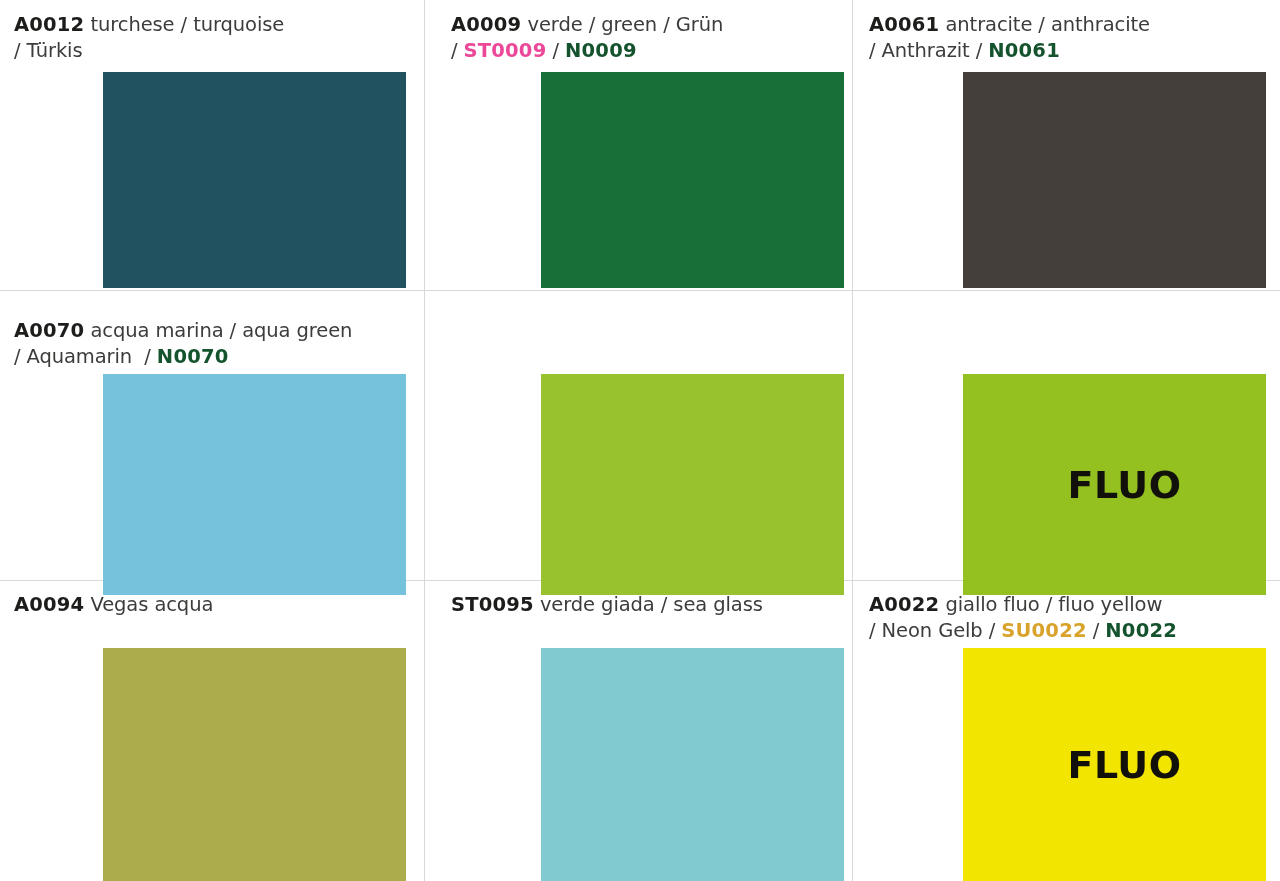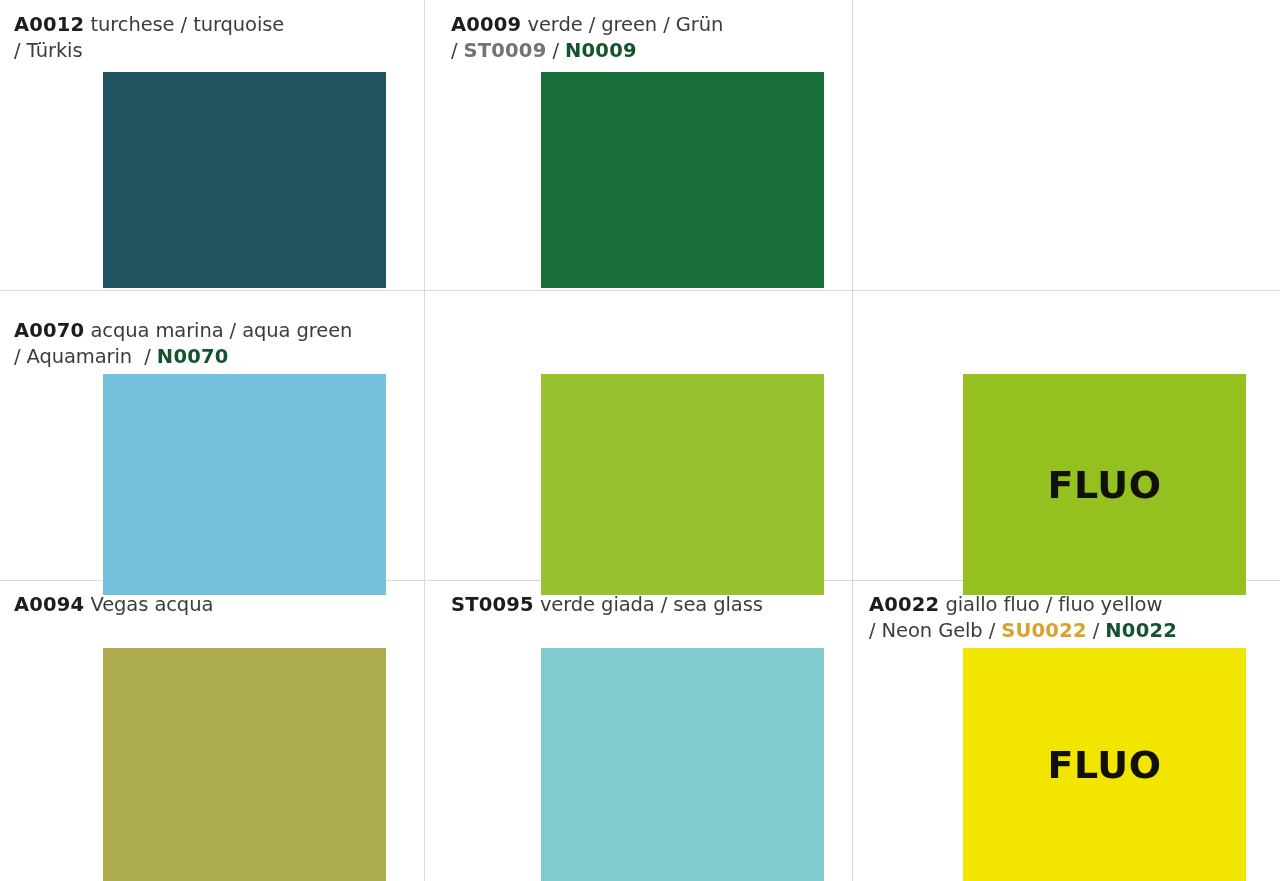--- a/index.html
+++ b/index.html
@@ -54,33 +54,34 @@
     color: #1d1d1b;
     letter-spacing: 0.2px;
   }
   .label .name {
     color: #3c3c3b;
   }
   .label .alt {
     font-weight: bold;
     letter-spacing: 0.2px;
   }
-  .alt-st { color: #737373; }
+  .alt-st { color: #ec4899; }
   .alt-n  { color: #14532d; }
   .alt-su { color: #d9a32b; }
   .label .sep { color: #3c3c3b; font-weight: normal; }
 
   
   .swatch {
     position: absolute;
     left: 103px;
     width: 283px;
     display: flex;
     align-items: center;
     justify-content: center;
+    padding-left: 20px;
   }
   .col-1 .swatch { left: 103px; }
   .col-2 .swatch { left: 107px; }
 
   .row-0 .swatch { top: 72px;  height: 216px; }
   .row-1 .swatch { top: 68px;  height: 221px; }
   .row-2 .swatch { top: 68px;  height: 233px; }
 
   .swatch .fluo-text {
     font-family: "DejaVu Sans", "Liberation Sans", sans-serif;
@@ -130,20 +131,27 @@
   </div>
 
   <div class="cell col-1 row-0">
     <div class="label"><span class="code">A0009</span><span class="name"> verde / green / Grün
 / </span><span class="alt alt-st">ST0009</span><span class="sep"> / </span><span class="alt alt-n">N0009</span></div>
     <div class="swatch" style="background: rgb(24, 112, 56);">
       <span class="fluo-text"></span>
     </div>
   </div>
 
+  <div class="cell col-2 row-0">
+    <div class="label"><span class="code">A0061</span><span class="name"> antracite / anthracite
+/ Anthrazit / </span><span class="alt alt-n">N0061</span></div>
+    <div class="swatch" style="background: rgb(69, 63, 59);">
+      <span class="fluo-text"></span>
+    </div>
+  </div>
 
   <div class="cell col-0 row-1">
     <div class="label"><span class="code">A0070</span><span class="name"> acqua marina / aqua green
 / Aquamarin  / </span><span class="alt alt-n">N0070</span></div>
     <div class="swatch" style="background: rgb(117, 194, 220);">
       <span class="fluo-text"></span>
     </div>
   </div>
 
   <div class="cell col-1 row-1">

